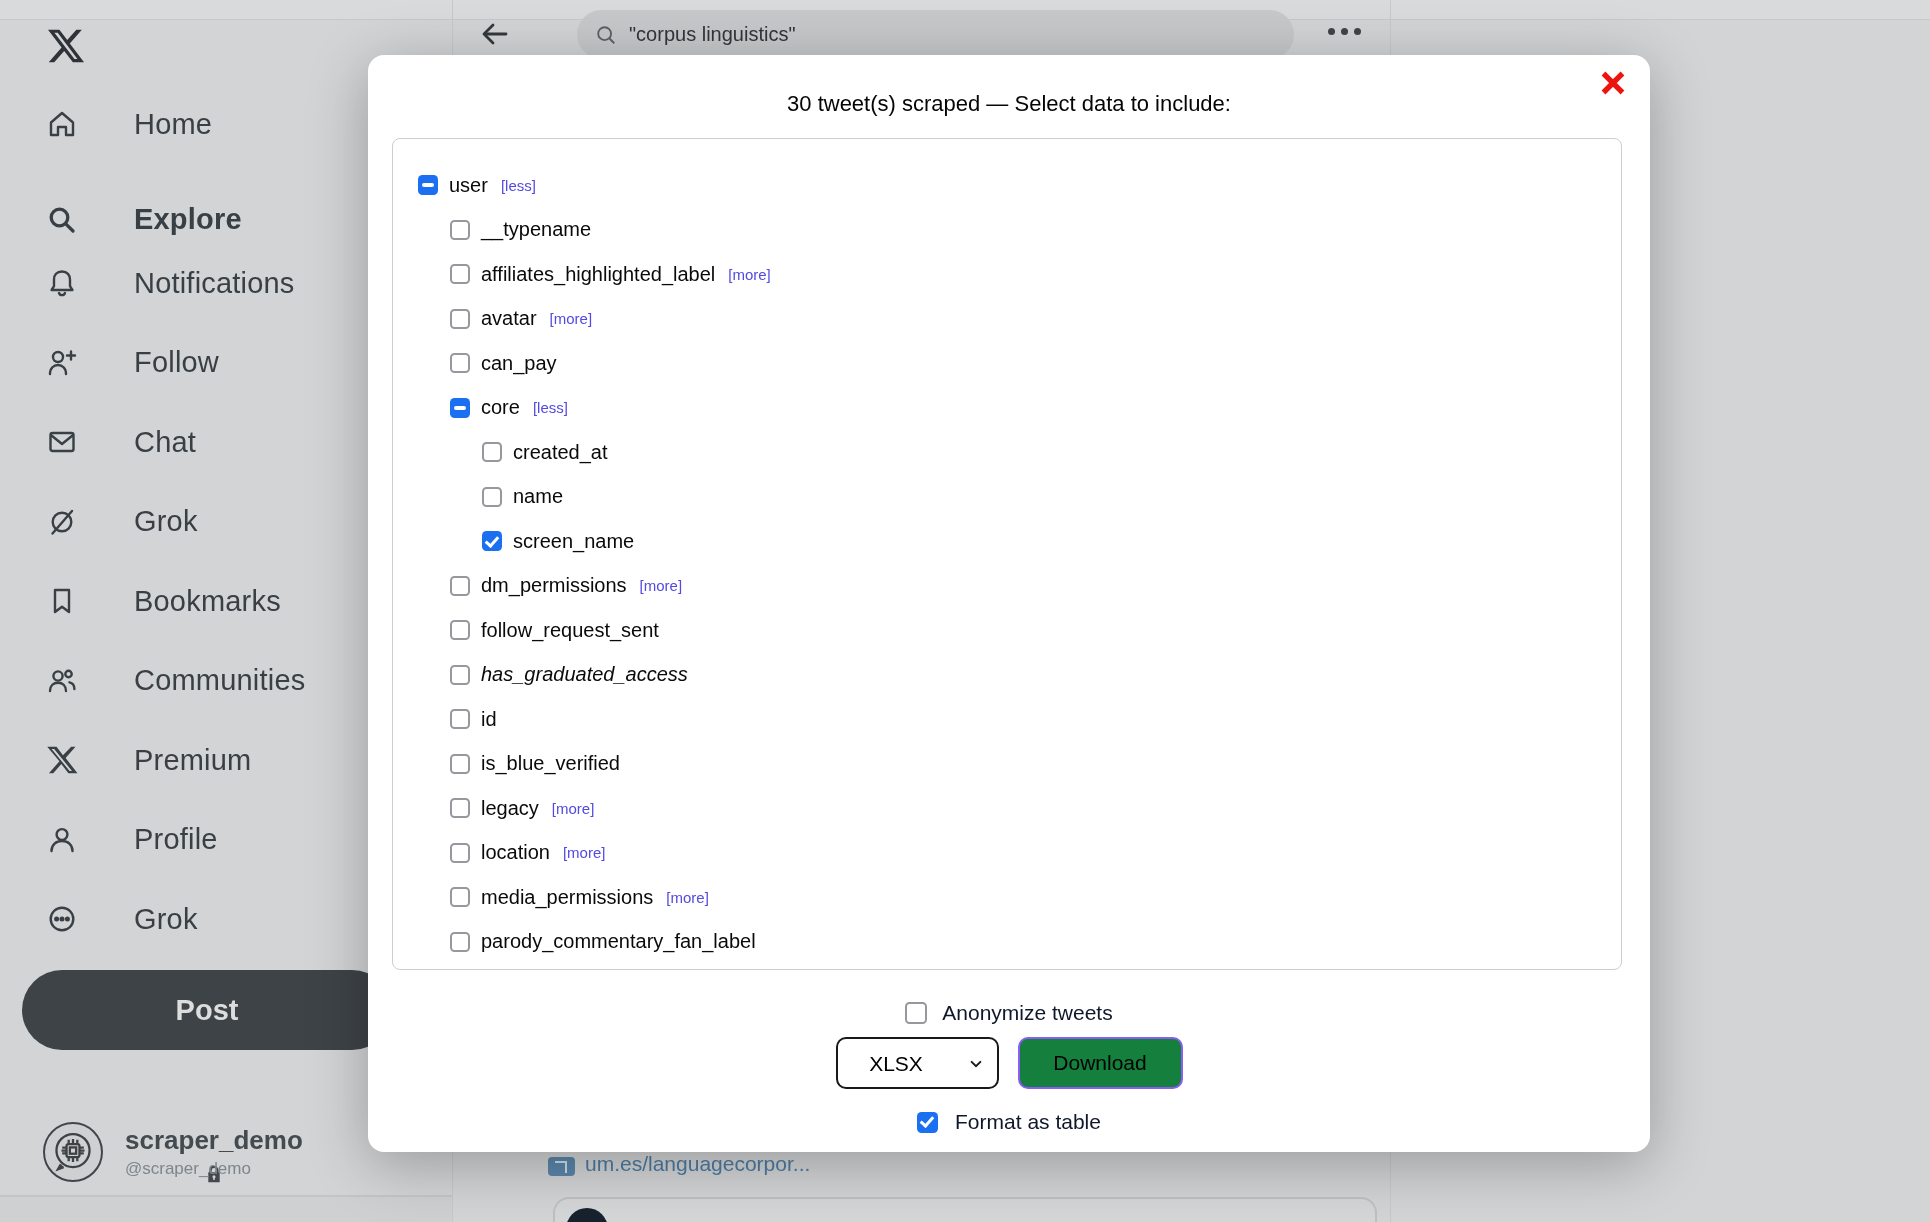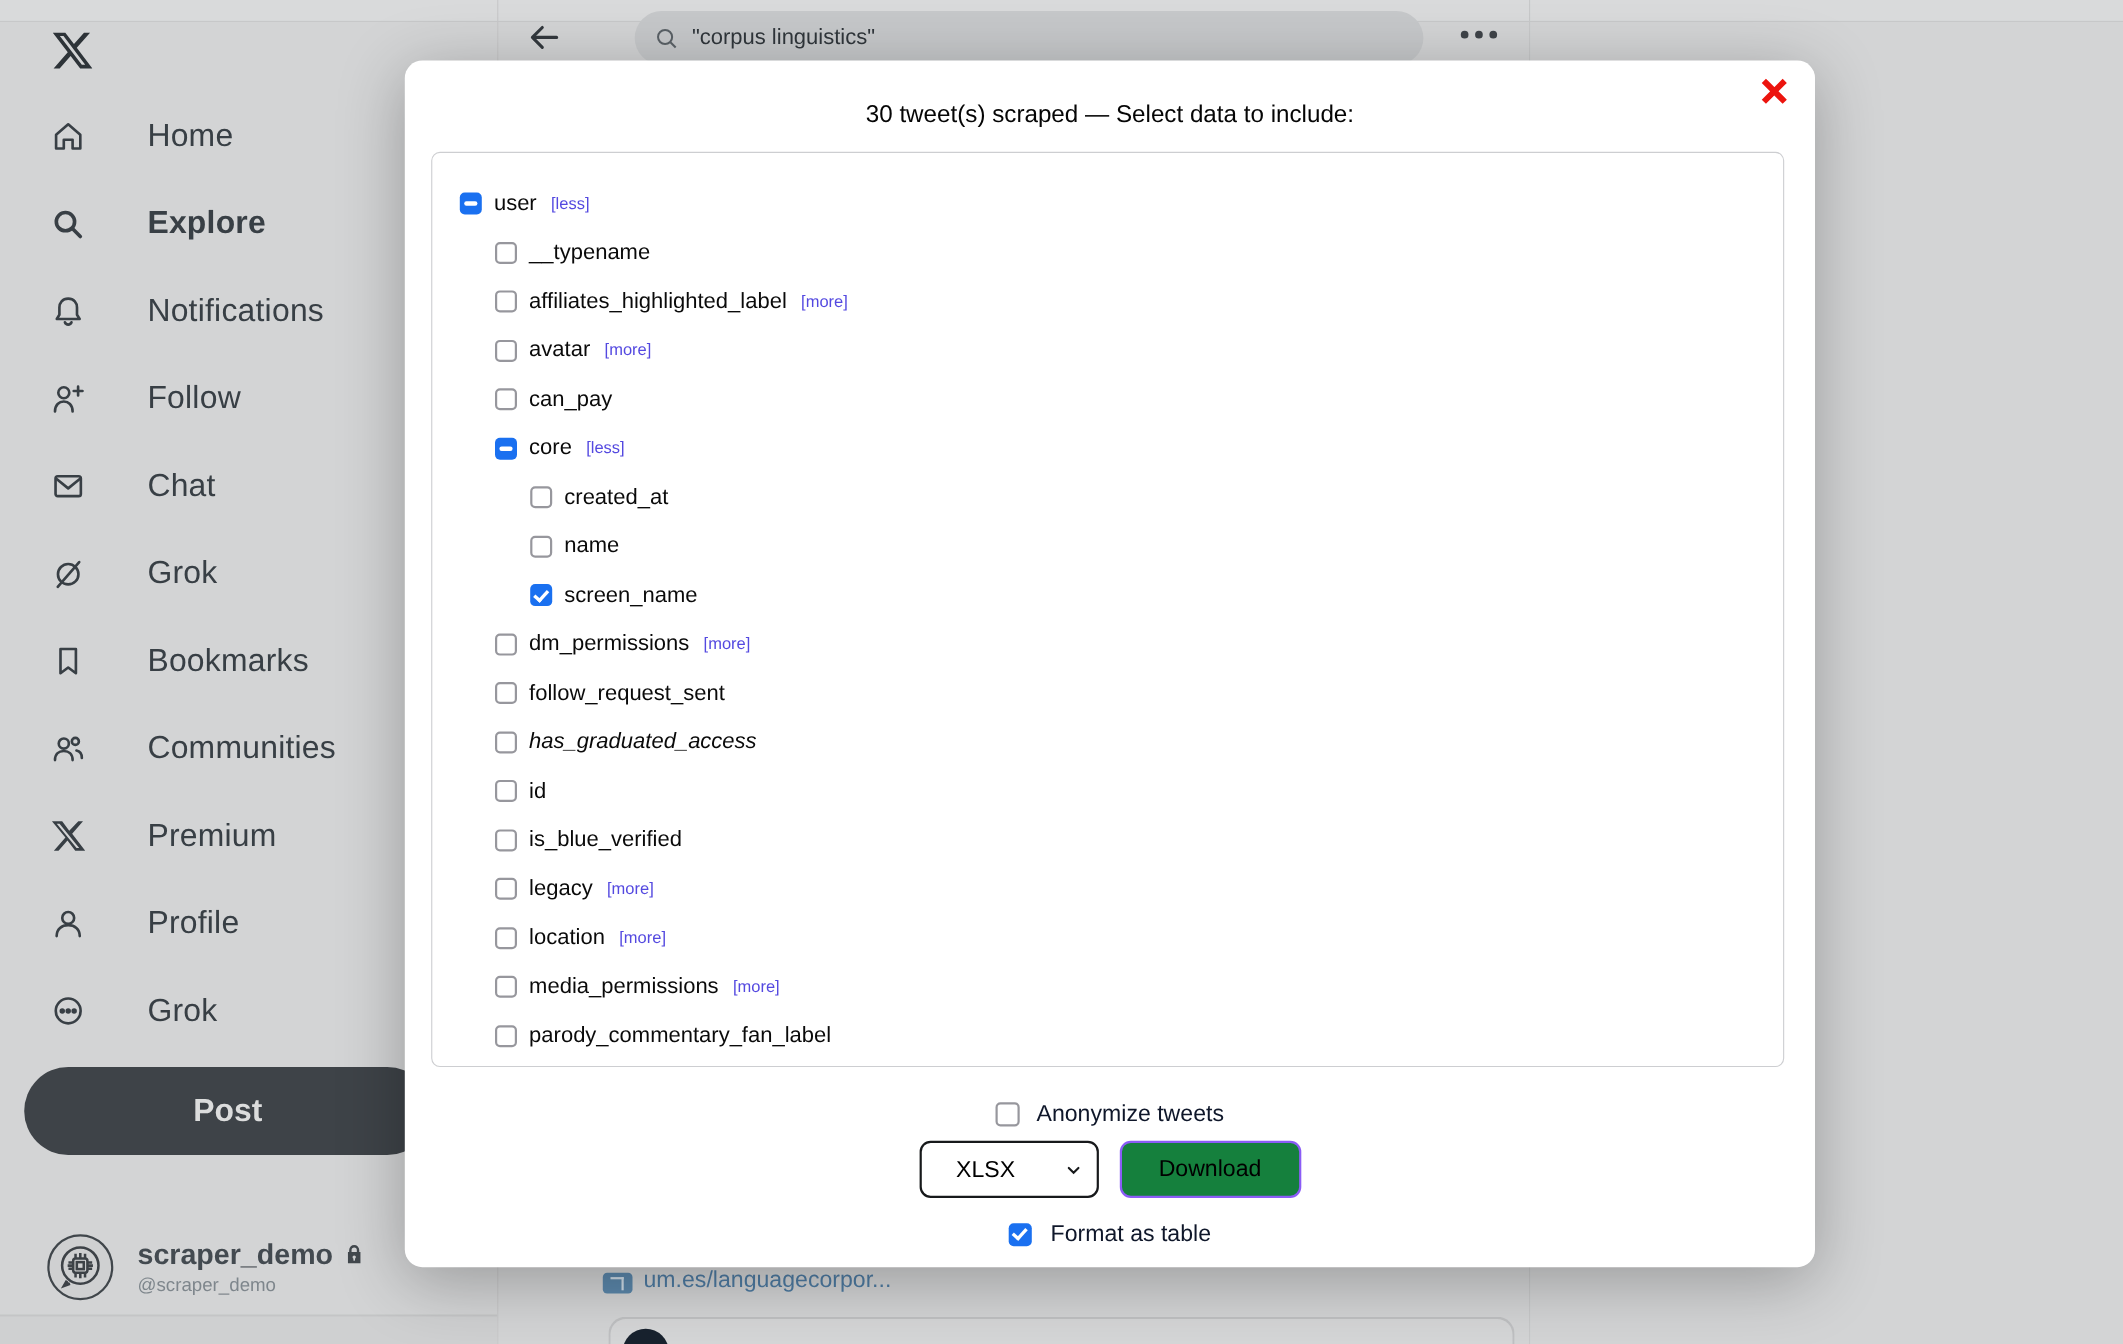--- a/index.html
+++ b/index.html
@@ -17,21 +17,21 @@
 
   
   .nav-item{left:46px;height:64px;display:flex;align-items:center;gap:56px;color:#383f45;cursor:pointer;}
   .nav-item .icn{width:32px;height:32px;flex:none;display:flex;}
   .nav-item .lbl{font-size:29px;letter-spacing:.2px;}
   .nav-item.bold .lbl{font-weight:700;}
   .x-logo{left:48px;top:27px;width:36px;height:36px;color:#2d3338;}
   .post-btn{left:22px;top:970px;width:370px;height:80px;border-radius:40px;background:#3e4348;
     color:#dcdddd;font-size:29px;font-weight:700;display:flex;align-items:center;justify-content:center;border:none;cursor:pointer;}
   .avatar{left:43px;top:1122px;width:60px;height:60px;border-radius:50%;background:#cfd0d1;border:2px solid #40464b;box-sizing:border-box;display:flex;align-items:center;justify-content:center;}
-  .acct-name{left:125px;top:1125px;font-size:26px;font-weight:700;color:#434a50;display:flex;align-items:center;gap:8px;}
+  .acct-name{left:125px;top:1125px;font-size:26px;font-weight:700;color:#434a50;display:flex;align-items:center;gap:8px;flex-direction:column;}
   .acct-handle{left:125px;top:1159px;font-size:17px;color:#7e868c;}
   .sidebar-bottom-line{left:0;top:1195px;width:452px;height:2px;background:#c4c5c6;}
   .sidebar-bottom{left:0;top:1197px;width:452px;height:25px;background:#cfd0d1;}
 
   
   .back-arrow{left:479px;top:18px;width:32px;height:32px;color:#33393e;cursor:pointer;}
   .search-pill{left:577px;top:10px;width:717px;height:49px;border-radius:25px;background:#c6c8ca;
     display:flex;align-items:center;padding-left:18px;box-sizing:border-box;gap:12px;}
   .search-pill .q{font-size:20px;color:#30363b;}
   .dots{left:1328px;top:28px;display:flex;gap:6px;cursor:pointer;}
@@ -92,21 +92,21 @@
 </div>
 <div id="sidebar-nav">
     <div class="abs nav-item" style="top: 92px;">
       <span class="icn">
         <svg viewBox="0 0 32 32" fill="none" stroke="#383f45" stroke-width="2.4" stroke-linecap="round" stroke-linejoin="round">
           <path d="M5 14.5 16 5l11 9.5V27h-7v-8h-8v8H5Z"></path>
         </svg>
       </span>
       <span class="lbl">Home</span>
     </div>
-    <div class="abs nav-item bold" style="top: 171.5px;">
+    <div class="abs nav-item bold" style="top: 171.5px; align-items: flex-end;">
       <span class="icn">
         <svg viewBox="0 0 32 32" fill="none" stroke="#383f45" stroke-width="3.3" stroke-linecap="round">
           <circle cx="13.5" cy="13.5" r="8.3"></circle>
           <path d="M19.8 19.8 27 27"></path>
         </svg>
       </span>
       <span class="lbl">Explore</span>
     </div>
     <div class="abs nav-item" style="top: 251px;">
       <span class="icn">

